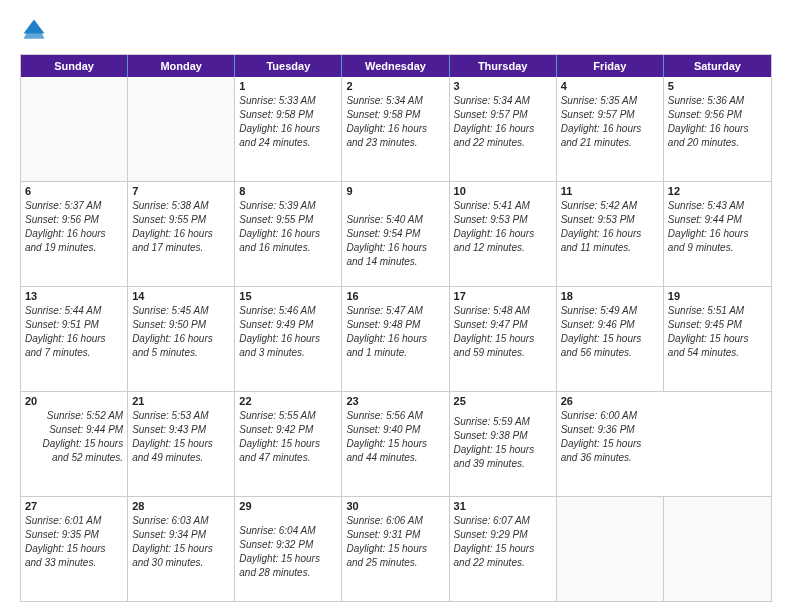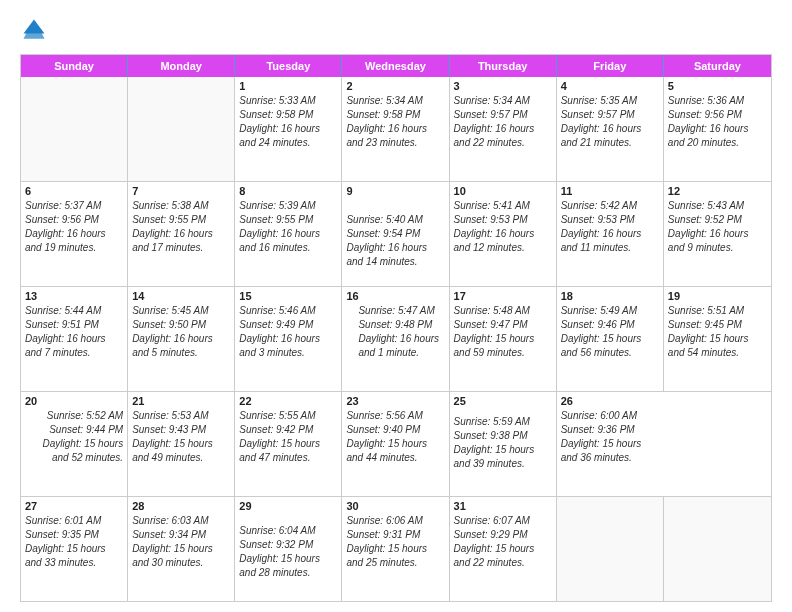--- a/index.html
+++ b/index.html
@@ -57,21 +57,21 @@
     }
     .calendar {
       flex: 1;
       display: flex;
       flex-direction: column;
       border: 1px solid #ccc;
     }
     .cal-header {
       display: grid;
       grid-template-columns: repeat(7, 1fr);
-      background: #d946ef;
+      background: #4c1d95;
     }
     .cal-header-cell {
       color: #fff;
       font-size: 11px;
       font-weight: bold;
       text-align: center;
       padding: 5px 2px;
       border-right: 1px solid #5599cc;
     }
     .cal-header-cell:last-child { border-right: none; }
@@ -210,21 +210,21 @@
           </div>
           <div class="cal-cell">
             <div class="cell-day">11</div>
             <div class="cell-info" style="white-space: pre-line;">Sunrise: 5:42 AM
 Sunset: 9:53 PM
 Daylight: 16 hours and 11 minutes.</div>
           </div>
           <div class="cal-cell">
             <div class="cell-day">12</div>
             <div class="cell-info" style="white-space: pre-line;">Sunrise: 5:43 AM
-Sunset: 9:52 PM
+Sunset: 9:44 PM
 Daylight: 16 hours and 9 minutes.</div>
           </div>
         </div>
         <div class="cal-row">
           <div class="cal-cell">
             <div class="cell-day">13</div>
             <div class="cell-info" style="white-space: pre-line;">Sunrise: 5:44 AM
 Sunset: 9:51 PM
 Daylight: 16 hours and 7 minutes.</div>
           </div>
@@ -235,21 +235,21 @@
 Daylight: 16 hours and 5 minutes.</div>
           </div>
           <div class="cal-cell">
             <div class="cell-day">15</div>
             <div class="cell-info" style="white-space: pre-line;">Sunrise: 5:46 AM
 Sunset: 9:49 PM
 Daylight: 16 hours and 3 minutes.</div>
           </div>
           <div class="cal-cell">
             <div class="cell-day">16</div>
-            <div class="cell-info" style="white-space: pre-line; margin-left: 12px;">Sunrise: 5:47 AM
+            <div class="cell-info" style="white-space: pre-line;">Sunrise: 5:47 AM
 Sunset: 9:48 PM
 Daylight: 16 hours and 1 minute.</div>
           </div>
           <div class="cal-cell">
             <div class="cell-day">17</div>
             <div class="cell-info" style="white-space: pre-line;">Sunrise: 5:48 AM
 Sunset: 9:47 PM
 Daylight: 15 hours and 59 minutes.</div>
           </div>
           <div class="cal-cell">

